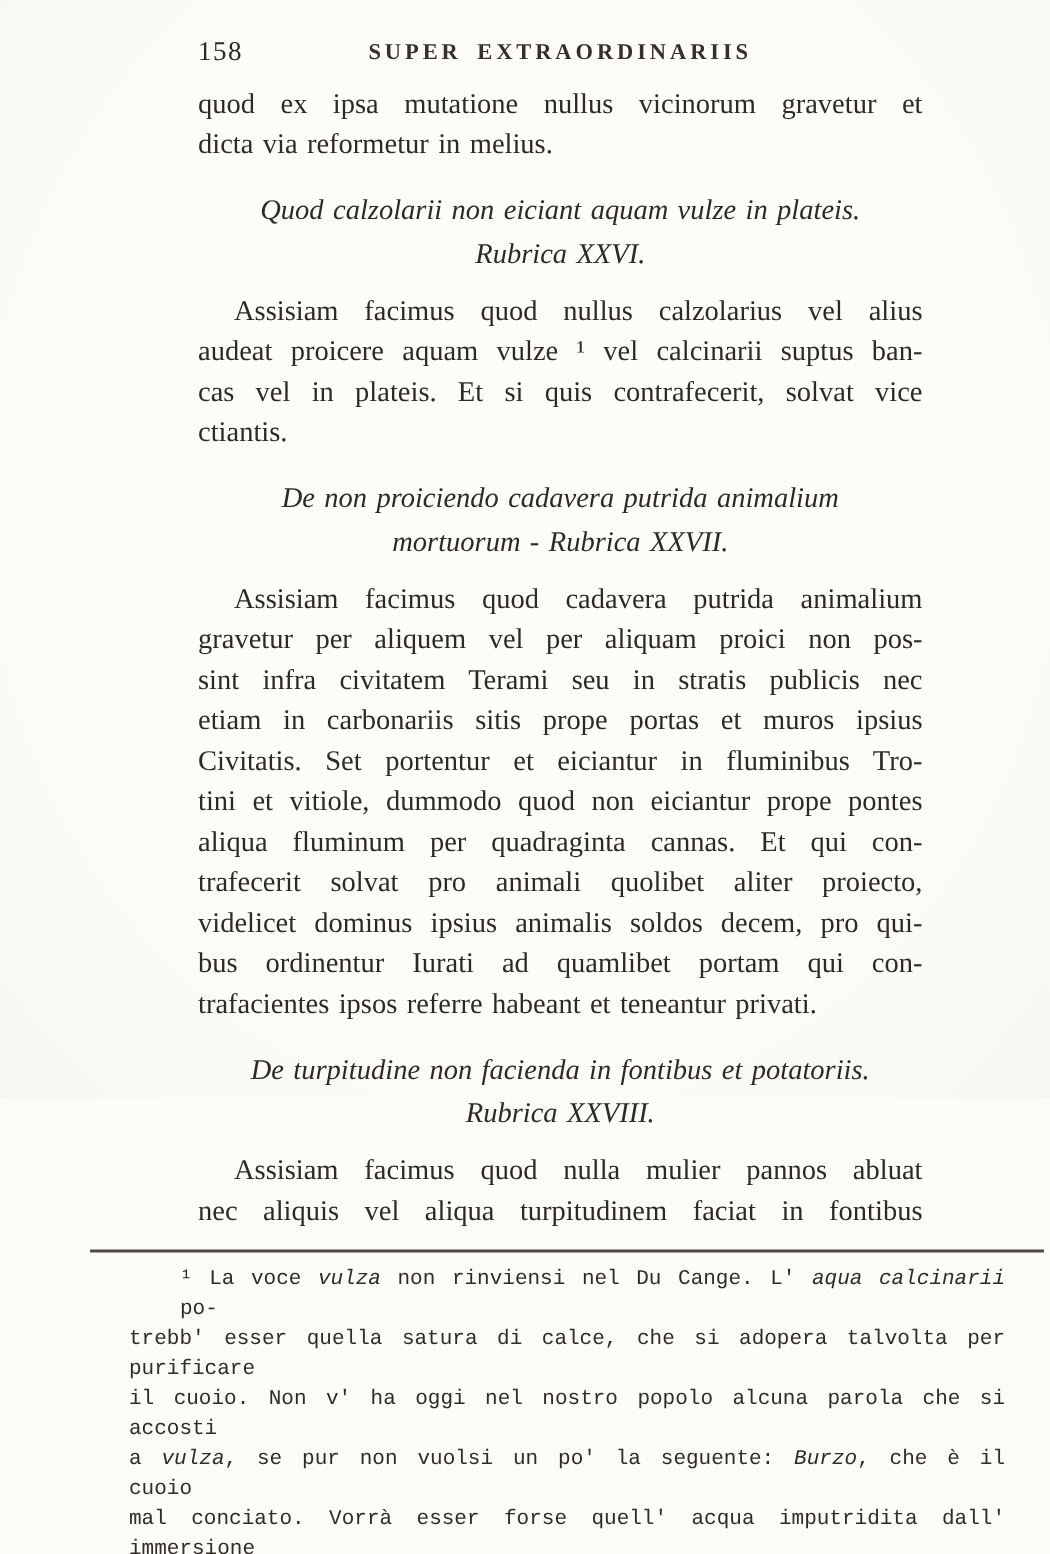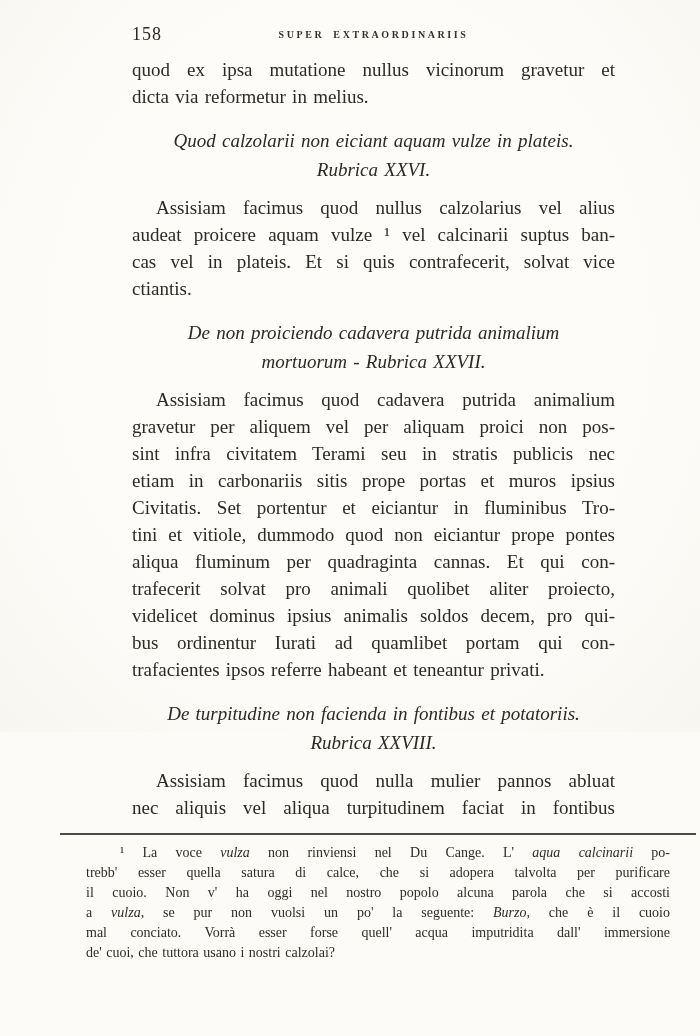--- a/index.html
+++ b/index.html
@@ -30,21 +30,21 @@
     position: absolute;
     left: 0;
     top: 0;
     font-size: 18px;
     letter-spacing: 1px;
     color: #2c2923;
   }
   .runtitle {
     display: inline-block;
     padding-top: 3px;
-    font-size: 10px;
+    font-size: 15px;
     font-weight: bold;
     letter-spacing: 2.6px;
     word-spacing: 4px;
     color: #35312a;
   }
   .bodycol {
     margin: 0 85px 0 132px;
     font-size: 19px;
     line-height: 27px;
     word-spacing: 1.5px;
@@ -73,20 +73,21 @@
   .footnote {
     margin: 0 30px 0 86px;
     font-size: 14px;
     line-height: 20px;
     word-spacing: 1px;
     color: #2f2c26;
   }
   .fln {
     text-align: justify;
     text-align-last: justify;
+    font-family: Liberation Mono, monospace;
   }
   .fln:first-child { padding-left: 34px; }
   .fln.lastln { text-align-last: left; }
   .it { font-style: italic; }
 </style>
 </head>
 <body>
 
 <div class="page">
   <div class="pagehead">

